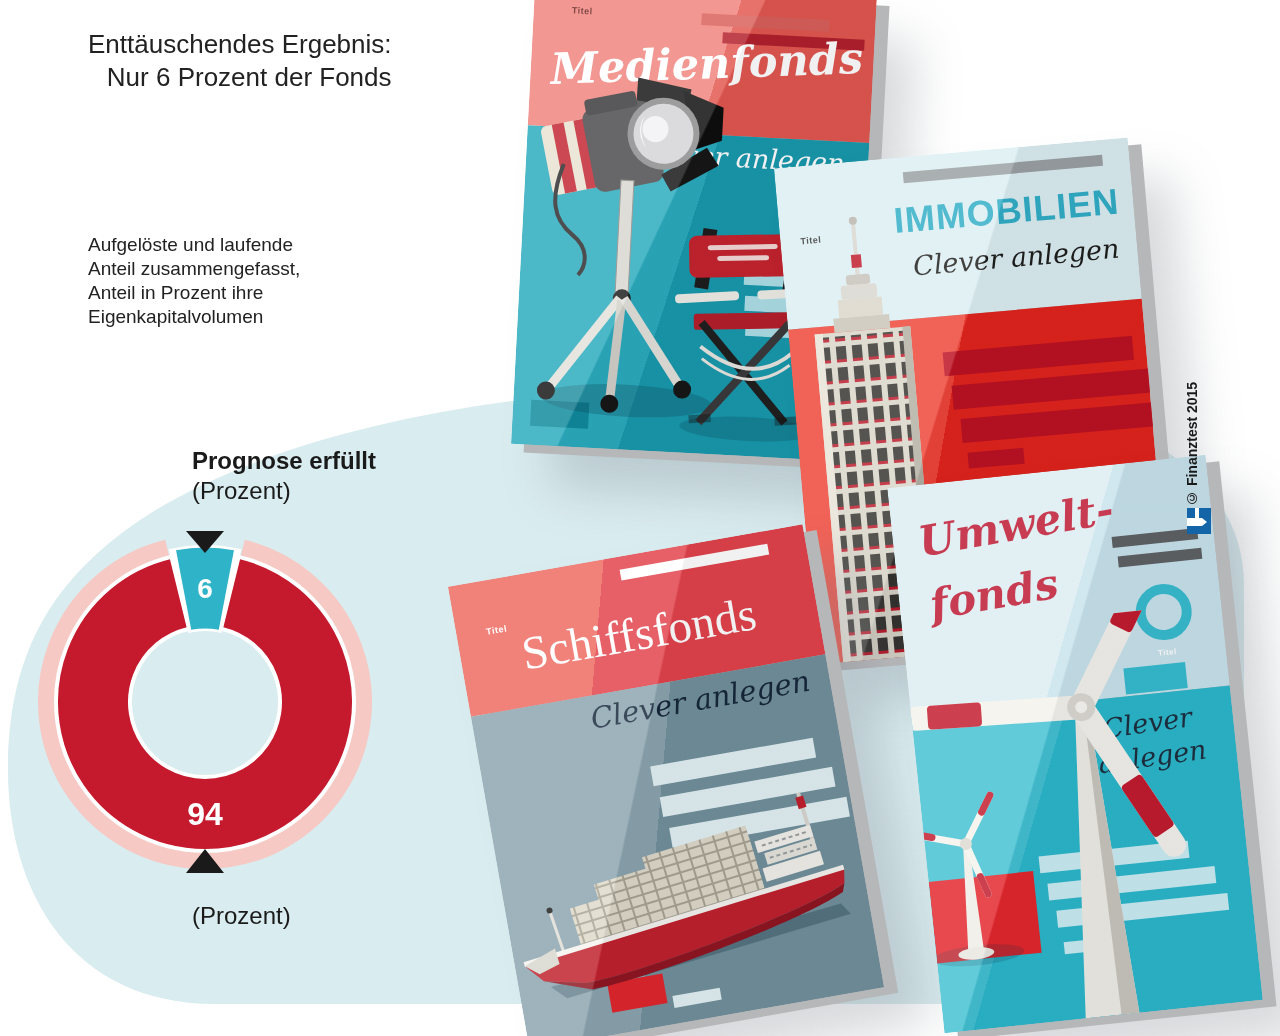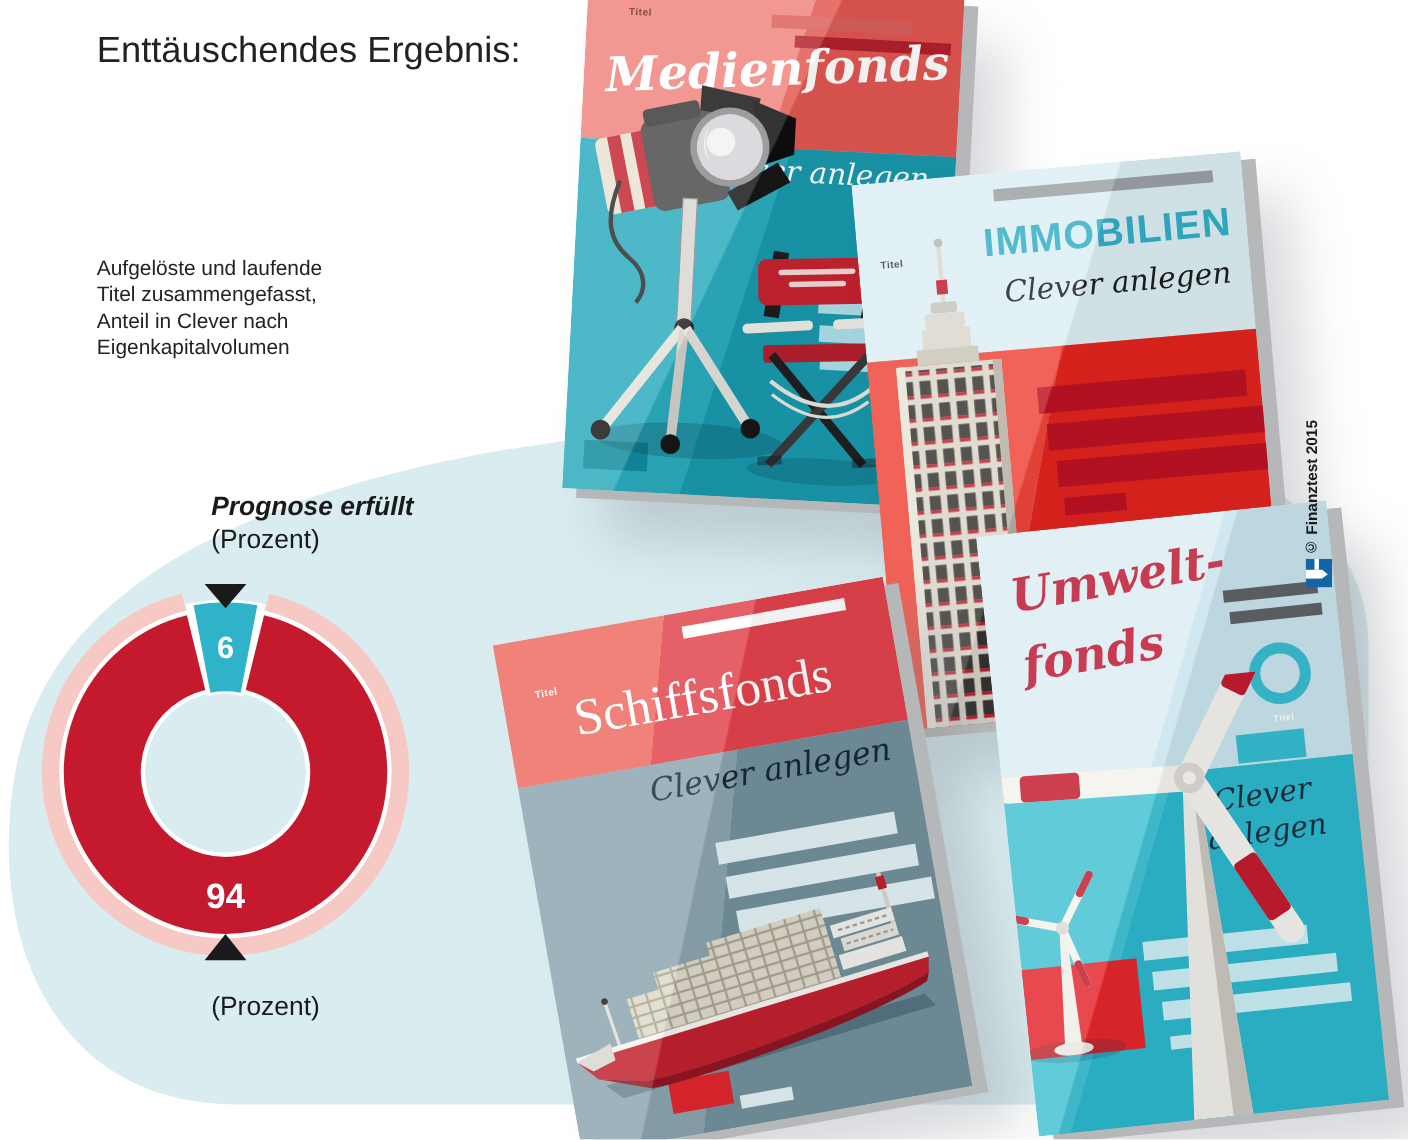--- a/index.html
+++ b/index.html
@@ -1,26 +1,26 @@
 <!DOCTYPE html>
 <html><head>
 <meta charset="utf-8">
 <style>
   html,body{margin:0;padding:0;background:#fff;}
   #canvas{position:relative;width:1280px;height:1036px;background:#ffffff;overflow:hidden;
           font-family:"Liberation Sans", sans-serif;color:#1d1d1b;}
   .abs{position:absolute;}
 
   
-  #headline{left:88px;top:28px;font-size:33px;line-height:33px;font-weight:400;color:#222;text-align:right;}
+  #headline{left:88px;top:28px;font-size:26px;line-height:33px;font-weight:400;color:#222;text-align:right;}
   #subnote{left:88px;top:233px;font-size:19px;line-height:24px;color:#222;}
 
   
   .donut-label{font-size:24px;line-height:30px;color:#1a1a1a;}
-  .donut-label .b{font-weight:bold;font-style:italic;}
+  .donut-label .b{font-weight:bold;}
 
   
   .brochure{position:absolute;}
   .slab{position:absolute;inset:0;background:#b6b7b9;transform:translate(13px,8px);
         box-shadow:28px 34px 48px rgba(110,120,130,.28);}
   .cover{position:absolute;inset:0;overflow:hidden;}
   .gloss{position:absolute;inset:0;pointer-events:none;
          background:linear-gradient(112deg, rgba(255,255,255,.16) 0%, rgba(255,255,255,.16) 44%, rgba(10,10,30,.06) 44.4%);}
   .titel{position:absolute;font-size:9px;font-weight:bold;letter-spacing:.5px;}
   .bar{position:absolute;}
@@ -78,26 +78,27 @@
 <div id="canvas">
 
   <svg class="abs" left="0" style="left:0;top:0;z-index:1" width="1280" height="1036" viewBox="0 0 1280 1036">
     <path d="M 690,388 C 470,392 260,440 140,520 C 55,578 8,650 8,770 C 8,890 70,1004 215,1004
              L 1080,1004 C 1180,1004 1244,955 1244,870 L 1244,585 C 1244,470 1120,400 960,393
              C 870,389 760,388 690,388 Z" fill="#d9ecef"></path>
   </svg>
 
   <div id="headline" class="abs" style="z-index:2">
     <div>Enttäuschendes Ergebnis:</div>
+    <div>Nur 6 Prozent der Fonds</div>
   </div>
 
   <div id="subnote" class="abs" style="z-index:2">
     <div>Aufgelöste und laufende</div>
-    <div>Titel zusammengefasst,</div>
-    <div>Anteil in Clever nach</div>
+    <div>Anteil zusammengefasst,</div>
+    <div>Anteil in Prozent ihre</div>
     <div>Eigenkapitalvolumen</div>
   </div>
 
   <div class="abs donut-label" style="left:192px;top:446px;z-index:2">
     <div class="b">Prognose erfüllt</div>
     <div>(Prozent)</div>
   </div>
   <div class="abs donut-label" style="left:192px;top:901px;z-index:2">
     <div>(Prozent)</div>
   </div>

